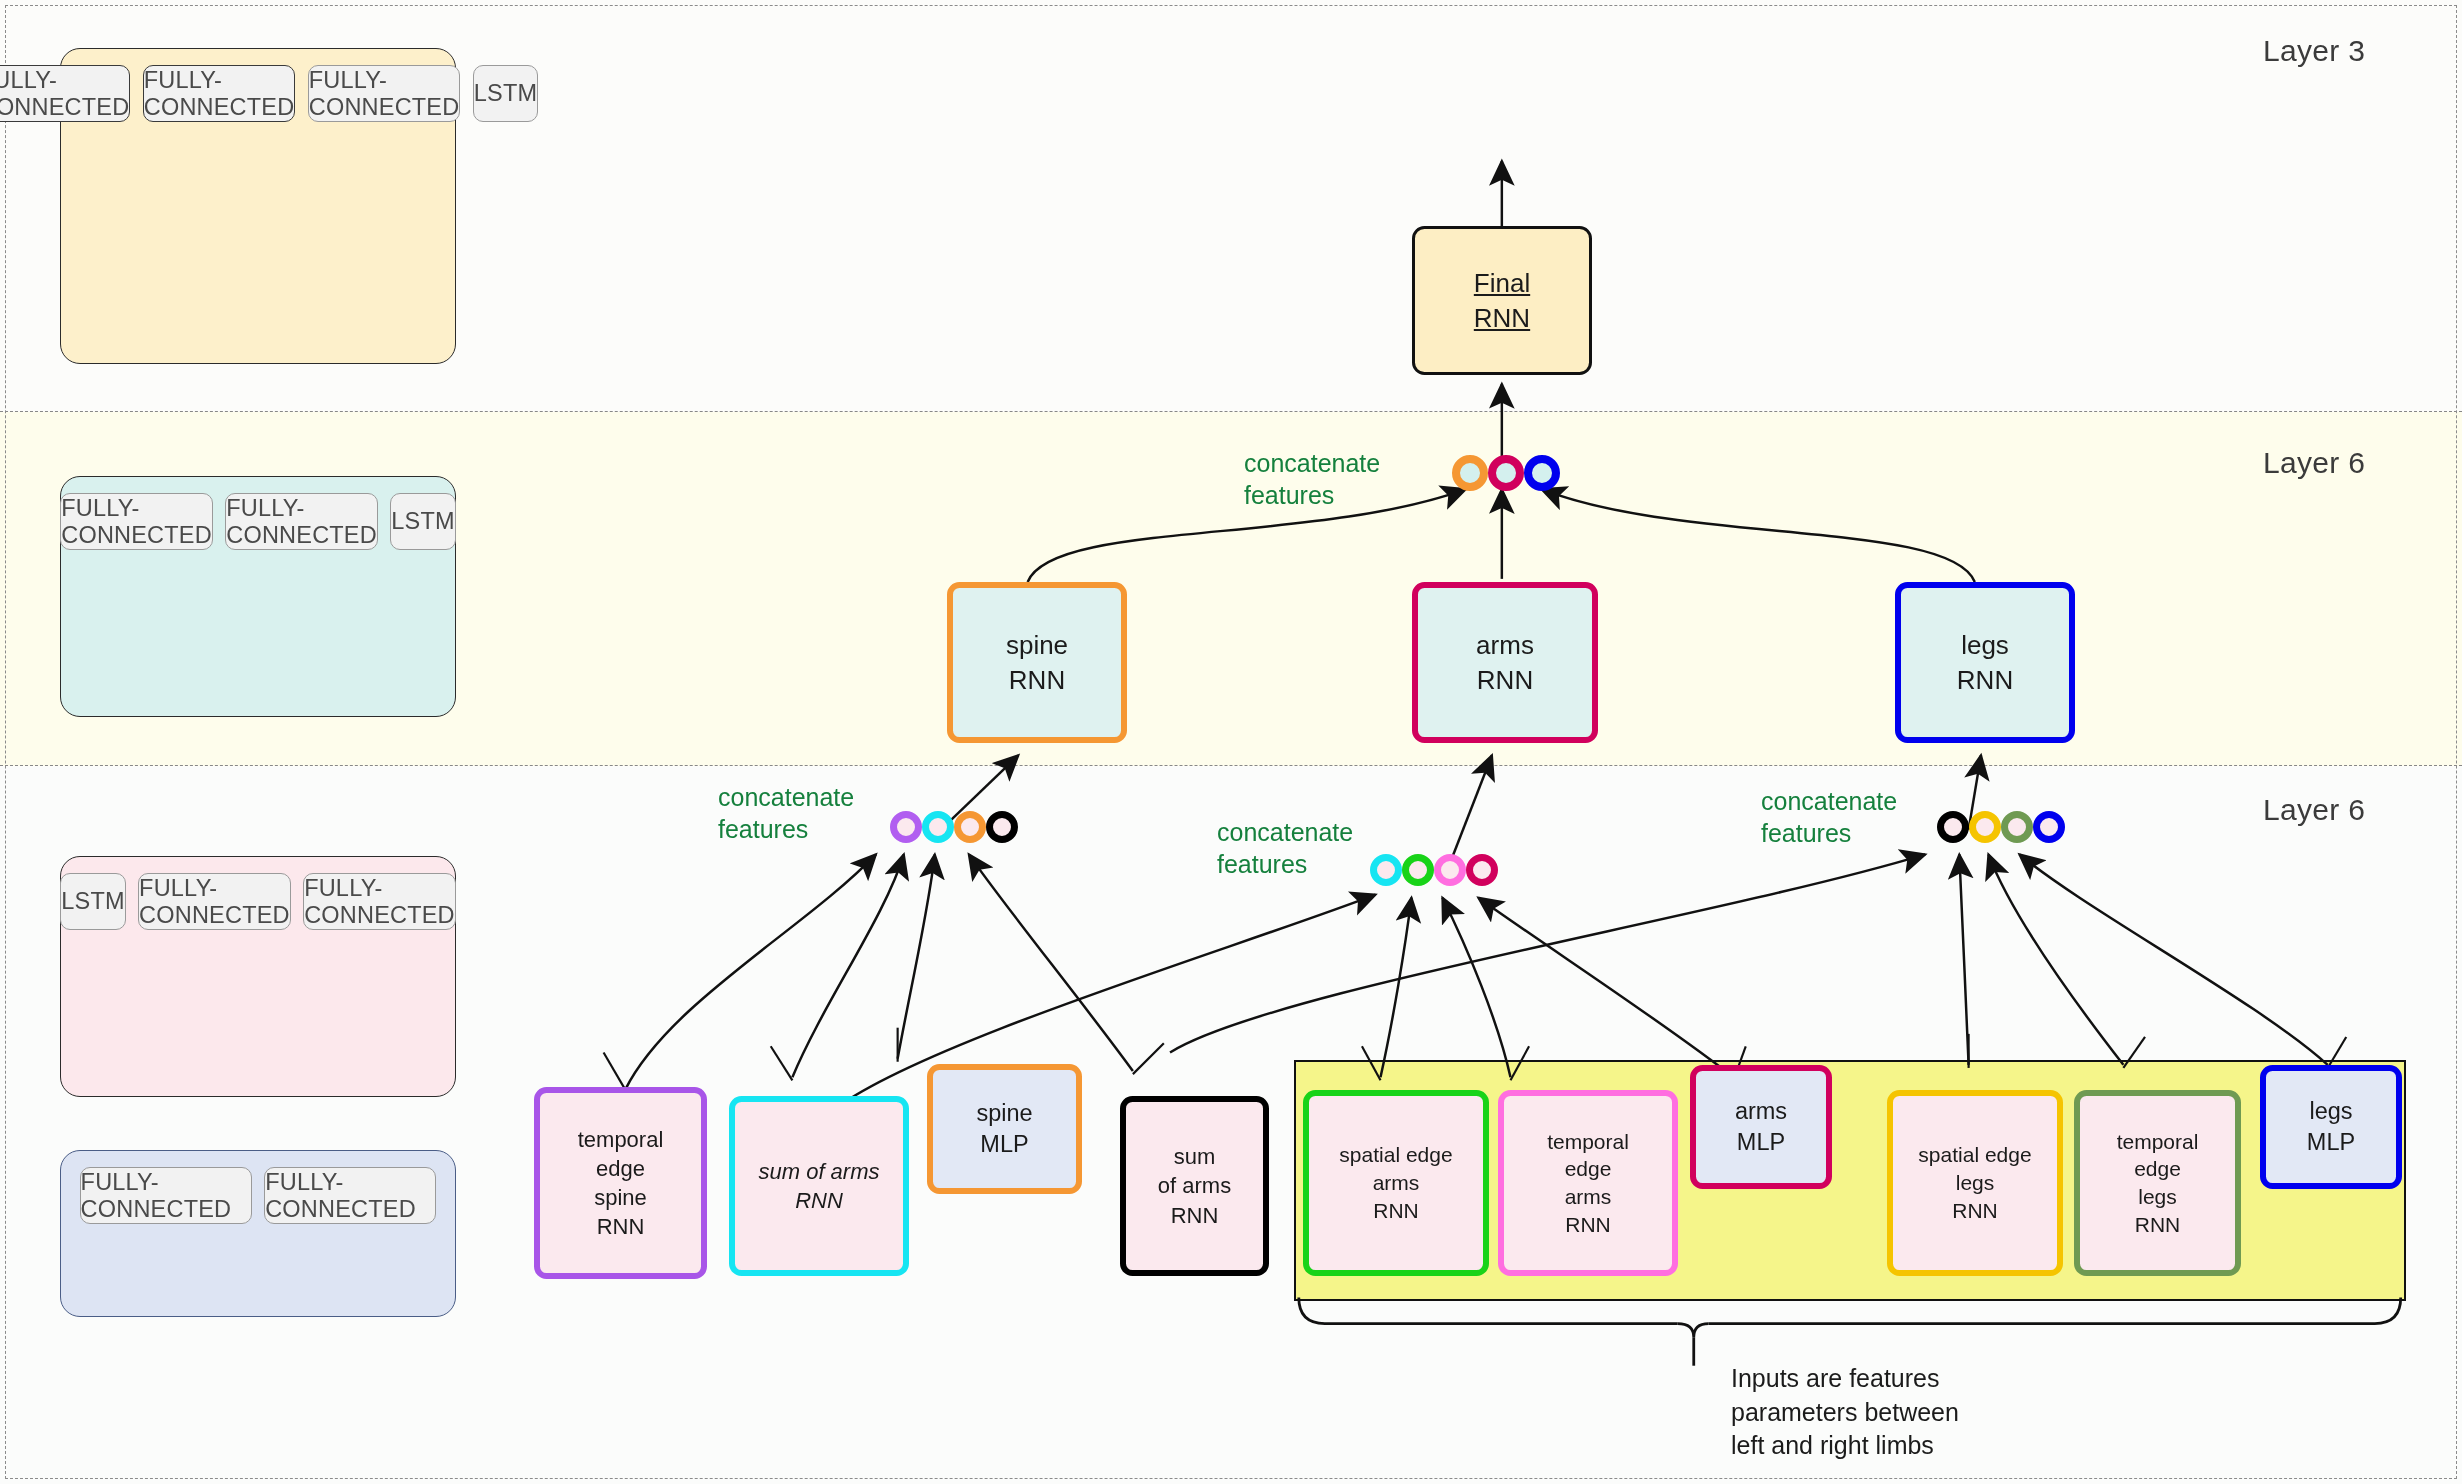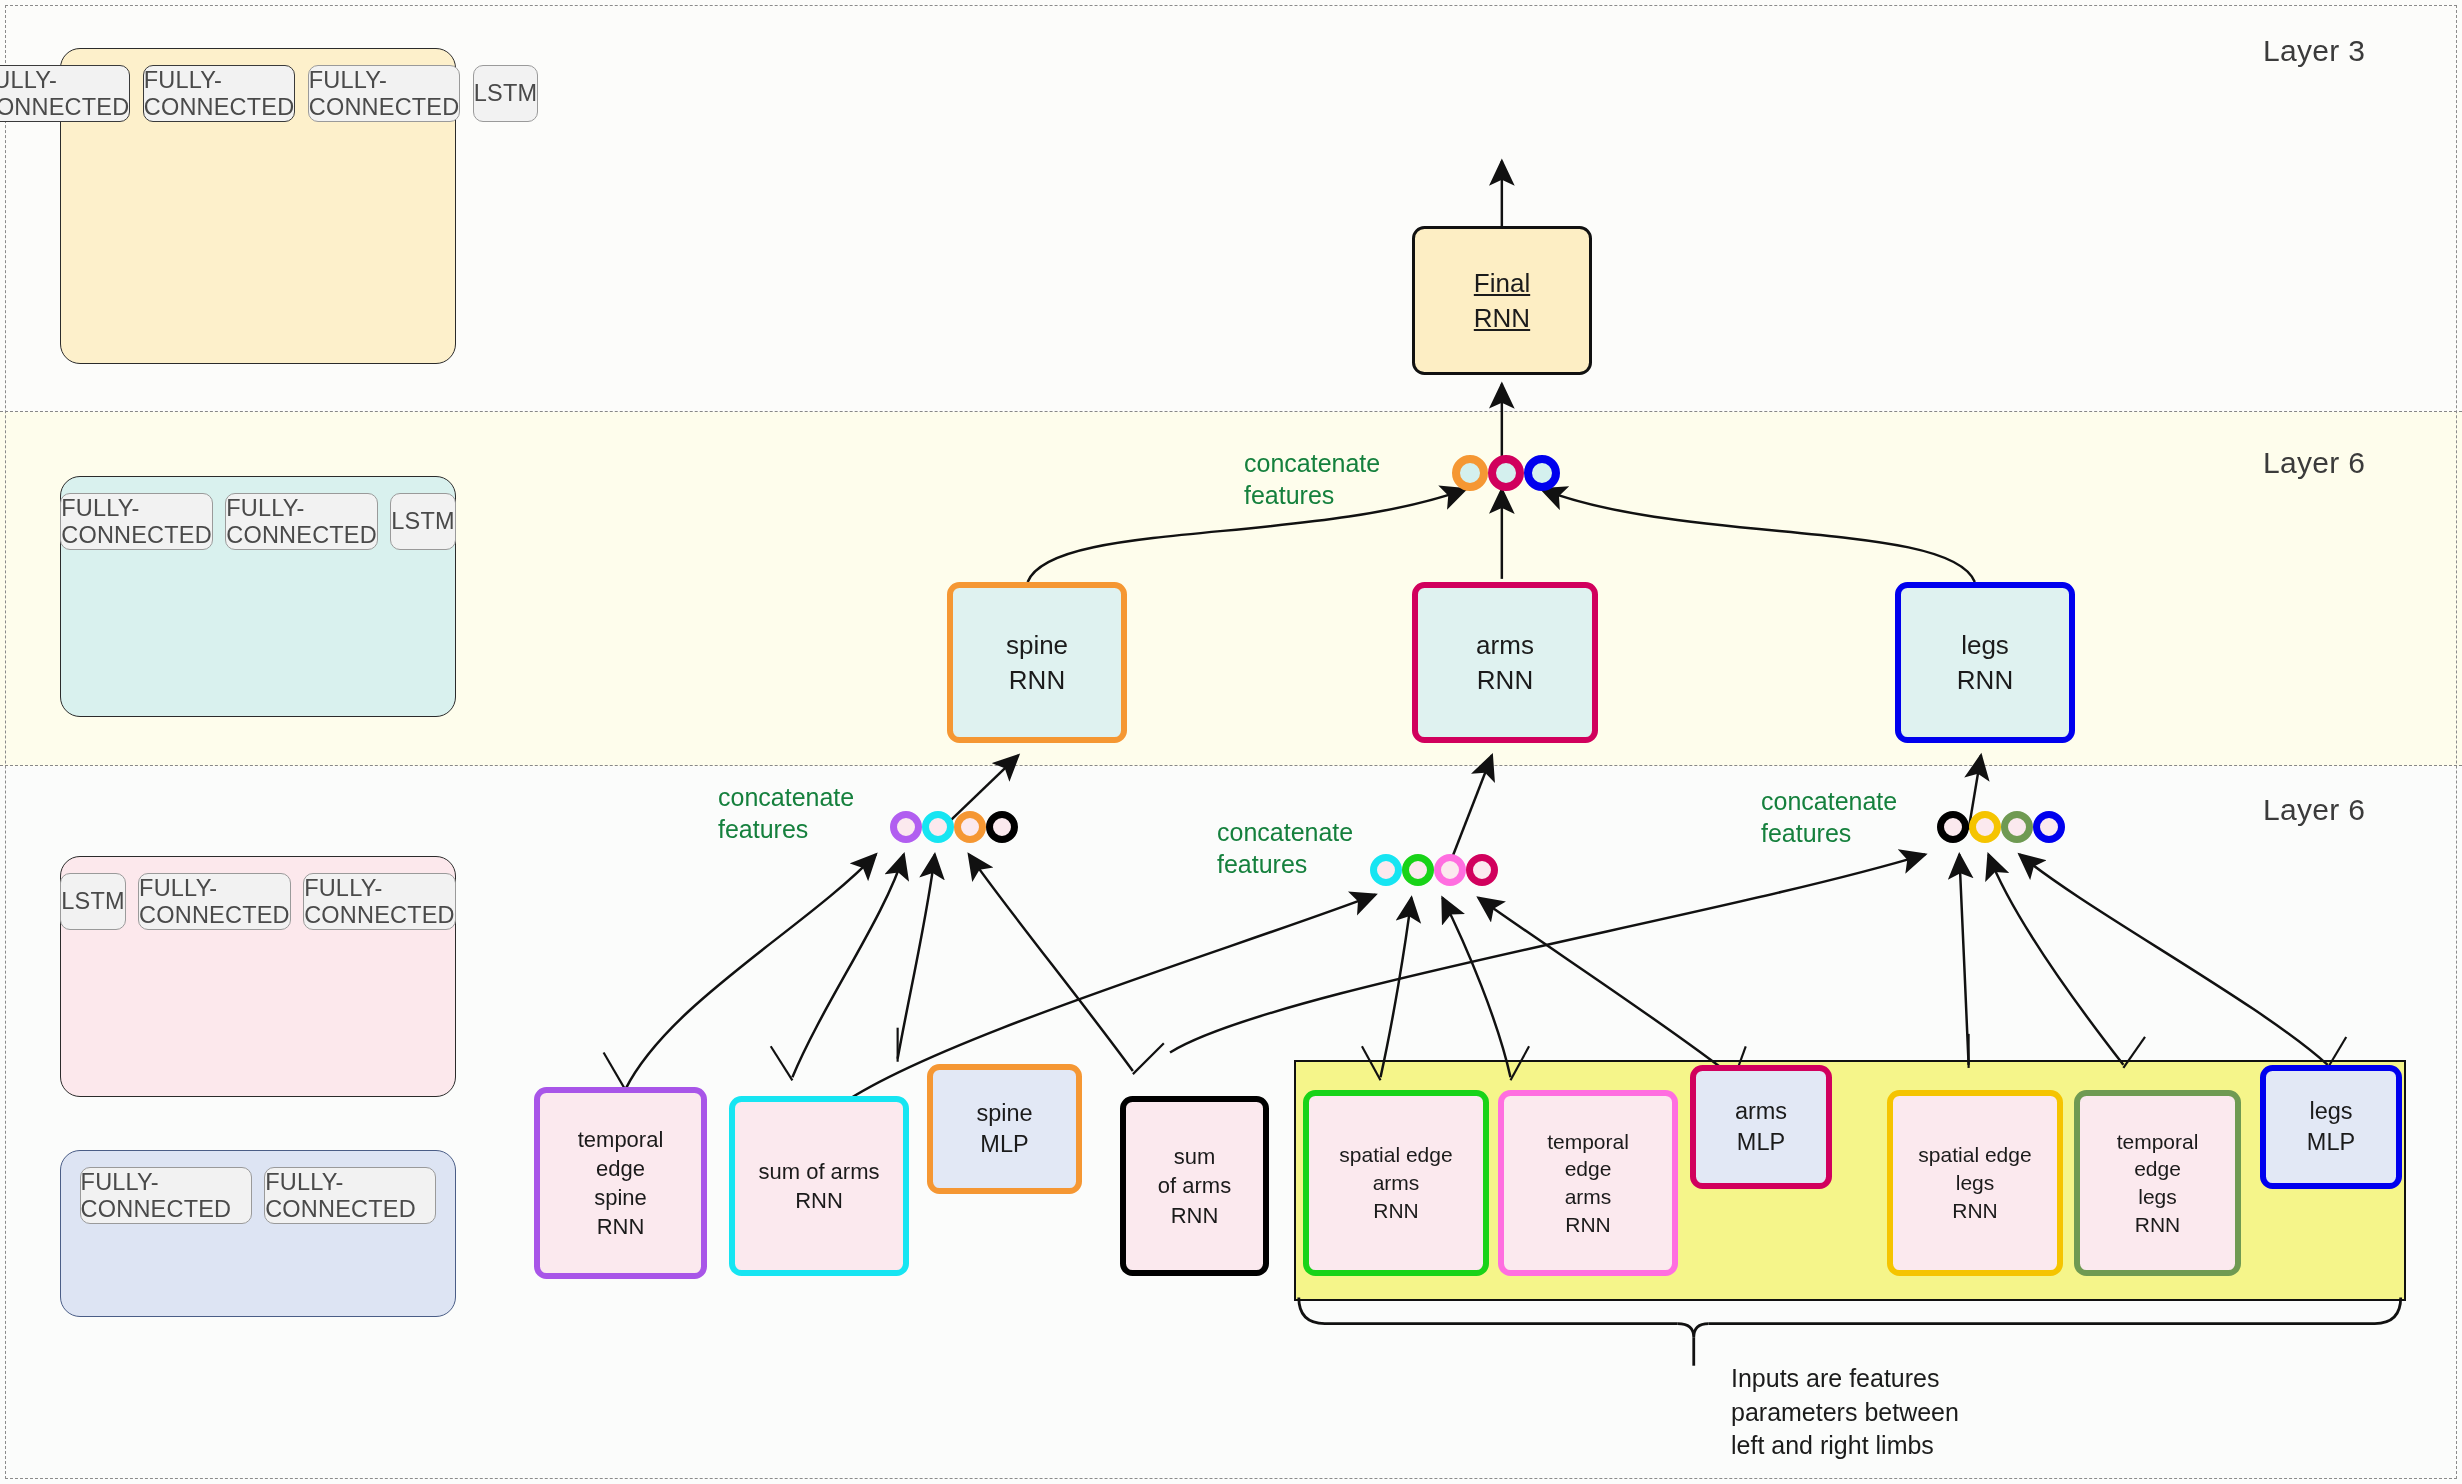--- a/index.html
+++ b/index.html
@@ -207,21 +207,21 @@
       <div class="dot" style="width: 32px; height: 32px; border: 7.4px solid rgb(111, 154, 82); background: rgb(251, 233, 238);"></div>
       <div class="dot" style="width: 32px; height: 32px; border: 7.4px solid rgb(0, 0, 238); background: rgb(251, 233, 238);"></div>
     </div>
 
   <div class="node" style="left:534px;top:1087px;width:173px;height:192px;">
     <div class="inner" style="background:#fbe9ee;border:6.2px solid #a855e8;font-size:22px;">
       <span id="t-tes"><span>temporal</span><br><span>edge</span><br><span>spine</span><br><span>RNN</span></span>
       </div>
   </div>
   <div class="node" style="left:729px;top:1096px;width:180px;height:180px;">
-    <div class="inner" style="background:#fbe9ee;border:6.2px solid #16e5f2;font-size:22px;">
+    <div class="inner" style="background:#fbe9ee;border:6.2px solid #16e5f2;font-size:22px;font-style:italic;">
       <span id="t-soa"><span>sum of arms</span><br><span>RNN</span></span>
       </div>
   </div>
   <div class="node" style="left:927px;top:1064px;width:155px;height:130px;">
     <div class="inner" style="background:#e2e8f5;border:6.2px solid #f59733;font-size:23.5px;">
       <span id="t-smlp"><span>spine</span><br><span>MLP</span></span>
       </div>
   </div>
   <div class="node" style="left:1108px;top:1096px;width:161px;height:180px;padding-left:12px;">
     <div class="inner" style="background:#fbe9ee;border:6.8px solid #000;font-size:22px;">

